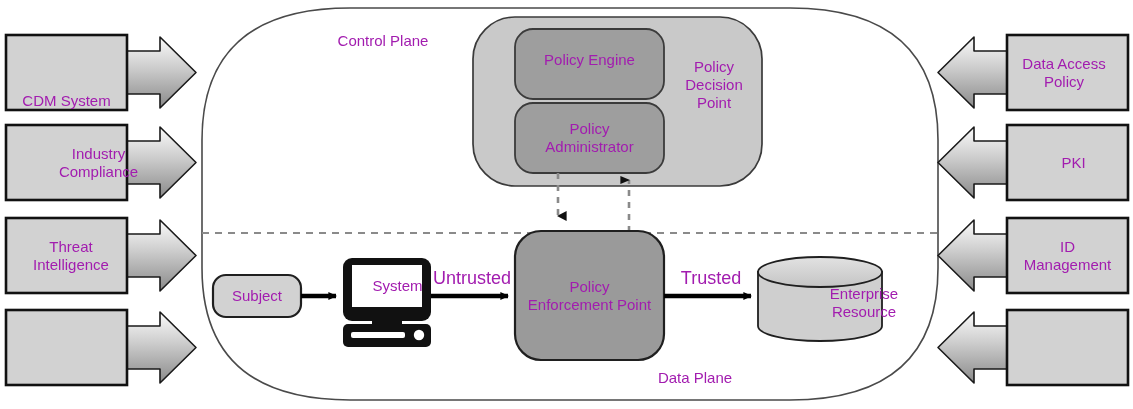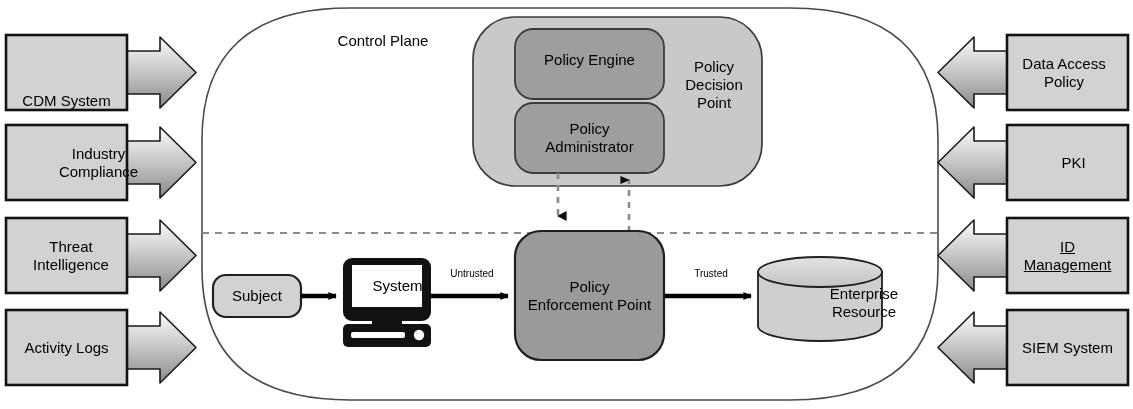--- a/index.html
+++ b/index.html
@@ -19,28 +19,28 @@
   }
   svg.layer {
     position: absolute;
     top: 0; left: 0;
     width: 1133px;
     height: 409px;
   }
   .lbl {
     position: absolute;
     text-align: center;
-    color: #000000;
+    color: #a21caf;
     font-family: "Liberation Sans", sans-serif;
     line-height: 1.18;
     white-space: pre-line;
     pointer-events: none;
   }
   .lbl-15 { font-size: 15px; }
-  .lbl-14 { font-size: 10px; }
+  .lbl-14 { font-size: 18px; }
   .center-block {
     display: flex;
     align-items: center;
     justify-content: center;
   }
 </style>
 </head>
 <body>
 
 <div id="diagram-root">
@@ -158,34 +158,33 @@
     </g>
     <g>
       <line x1="431" y1="296" x2="508" y2="296" stroke="#000000" stroke-width="4.4" marker-end="url(#solidArrow)"></line>
     </g>
     <g>
       <line x1="664" y1="296" x2="751" y2="296" stroke="#000000" stroke-width="4.4" marker-end="url(#solidArrow)"></line>
     </g>
   </svg>
 
   <div class="lbl lbl-15" style="left:318px; top:32px; width:130px;">Control Plane</div>
+  <div class="lbl lbl-15" style="left:630px; top:369px; width:130px;">Data Plane</div>
 
   <div class="lbl lbl-15 center-block" style="left:6px; top:35px; width:121px; height:75px;margin-top:28px;">CDM System</div>
   <div class="lbl lbl-15 center-block" style="left:6px; top:125px; width:121px; height:75px;padding-left:32px;">Industry
 Compliance</div>
   <div class="lbl lbl-15 center-block" style="left:6px; top:218px; width:130px; height:75px;">Threat
 Intelligence</div>
-  <div class="lbl lbl-15 center-block" style="left:6px; top:310px; width:121px; height:75px;">Activity Logs</div>
 
   <div class="lbl lbl-15 center-block" style="left:1007px; top:35px; width:114px; height:75px;">Data Access
 Policy</div>
   <div class="lbl lbl-15 center-block" style="left:1007px; top:125px; width:133px; height:75px;">PKI</div>
-  <div class="lbl lbl-15 center-block" style="left:1007px; top:218px; width:121px; height:75px;text-decoration:underline;">ID
+  <div class="lbl lbl-15 center-block" style="left:1007px; top:218px; width:121px; height:75px;">ID
 Management</div>
-  <div class="lbl lbl-15 center-block" style="left:1007px; top:310px; width:121px; height:75px;">SIEM System</div>
 
   <div class="lbl lbl-15 center-block" style="left:515px; top:29px; width:149px; height:62px;text-align:center;">Policy Engine</div>
   <div class="lbl lbl-15 center-block" style="left:515px; top:103px; width:149px; height:70px;">Policy
 Administrator</div>
   <div class="lbl lbl-15 center-block" style="left:668px; top:40px; width:92px; height:90px;">Policy
 Decision
 Point</div>
 
   <div class="lbl lbl-15 center-block" style="left:213px; top:275px; width:88px; height:42px;border-radius:18px;">Subject</div>
   <div class="lbl lbl-15" style="left:352px; top:277px; width:91px;">System</div>

